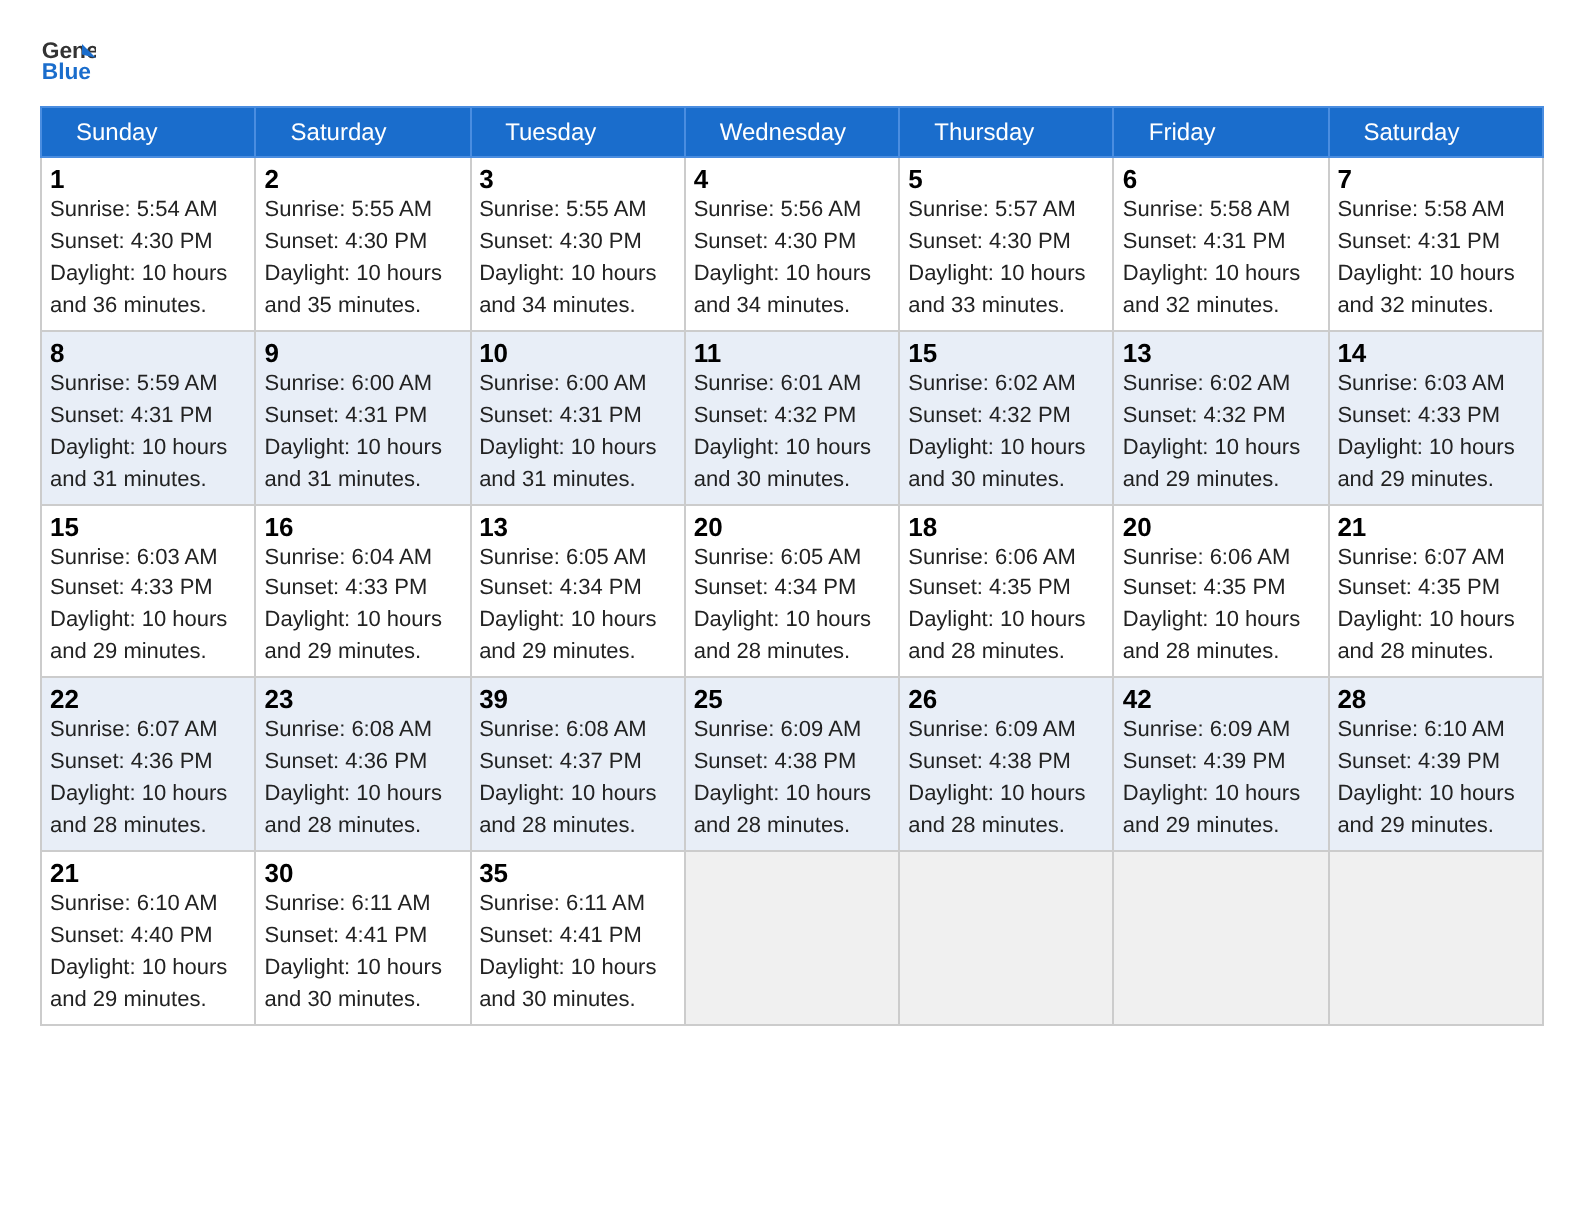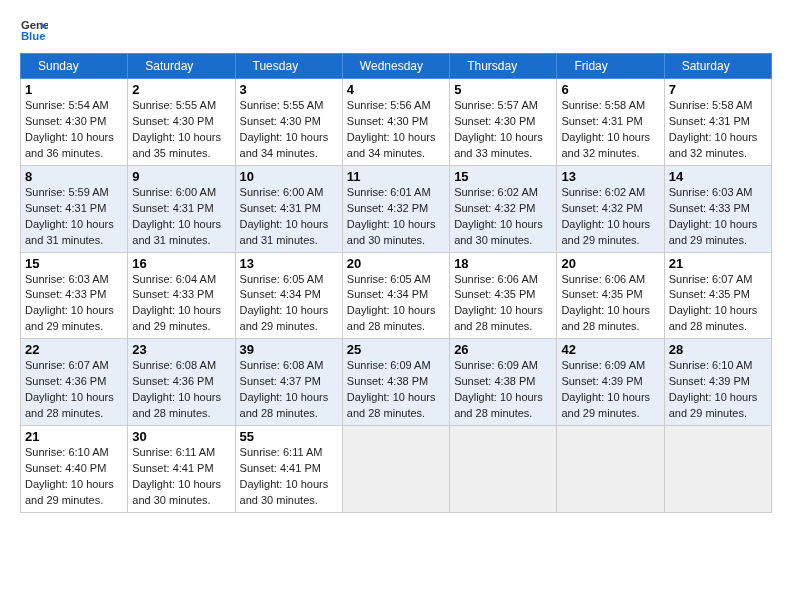--- a/index.html
+++ b/index.html
@@ -239,21 +239,21 @@
         <tr>
           <td>
             <span class="day-num">21</span>
             <div class="day-info">Sunrise: 6:10 AM<br>Sunset: 4:40 PM<br>Daylight: 10 hours and 29 minutes.</div>
           </td>
           <td>
             <span class="day-num">30</span>
             <div class="day-info">Sunrise: 6:11 AM<br>Sunset: 4:41 PM<br>Daylight: 10 hours and 30 minutes.</div>
           </td>
           <td>
-            <span class="day-num">55</span>
+            <span class="day-num">35</span>
             <div class="day-info">Sunrise: 6:11 AM<br>Sunset: 4:41 PM<br>Daylight: 10 hours and 30 minutes.</div>
           </td>
           <td class="cell-empty"></td>
           <td class="cell-empty"></td>
           <td class="cell-empty"></td>
           <td class="cell-empty"></td>
         </tr>
       </tbody>
   </table>
 </div>

